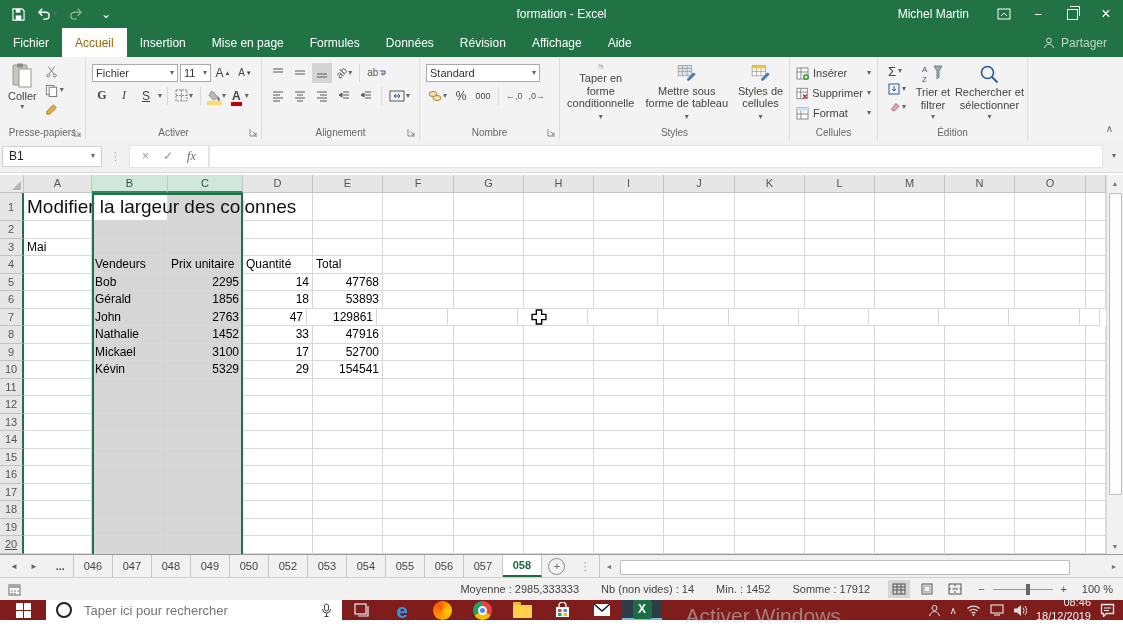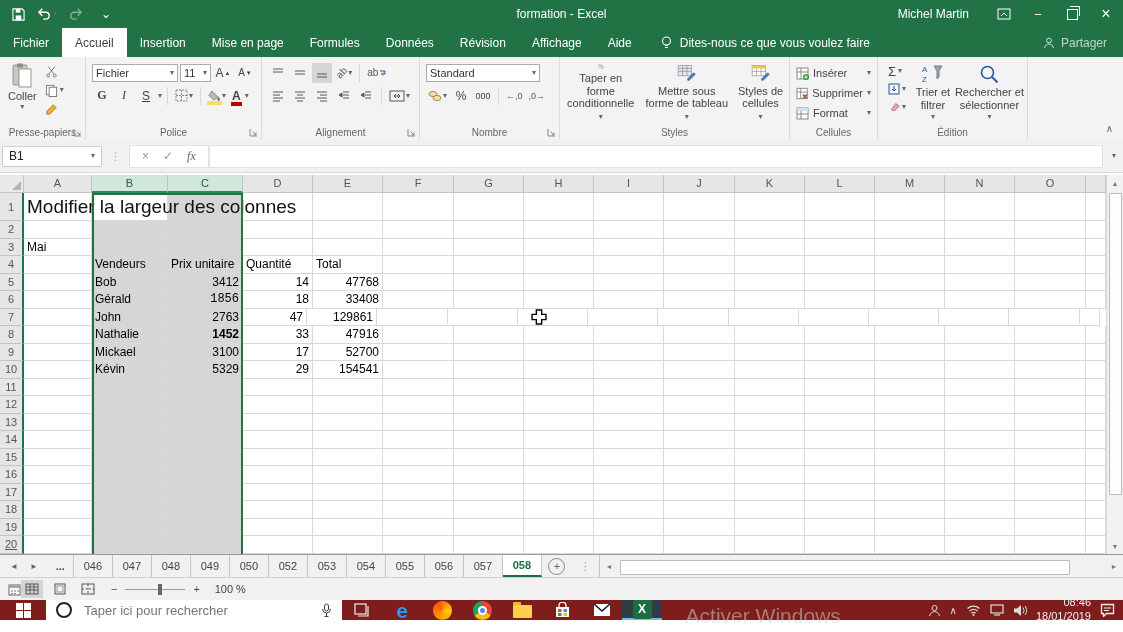--- a/index.html
+++ b/index.html
@@ -12,21 +12,21 @@
   .qicon{display:flex;align-items:center;gap:2px;cursor:default}
   .tb-title{position:absolute;left:0;right:0;text-align:center;font-size:12px;pointer-events:none}
   .tb-right{margin-left:auto;display:flex;align-items:center;height:100%}
   .tb-user{font-size:12px;margin-right:18px}
   .winbtn{width:34px;height:28px;display:flex;align-items:center;justify-content:center;font-size:13px}
   .restore-glyph{width:9px;height:9px;border:1px solid #fff;position:relative;background:transparent}
   .restore-glyph::before{content:"";position:absolute;left:2px;top:-4px;width:9px;height:9px;border:1px solid #fff;border-bottom:none;border-left:none}
   
   .tabrow{position:absolute;top:28px;left:0;right:0;height:29px;background:#217346;display:flex;align-items:stretch;color:#fff;font-size:12px}
   .rtab{padding:0 13px;display:flex;align-items:center;cursor:default;white-space:nowrap}
-  .rtab.active{background:#fff;color:#404040}
+  .rtab.active{background:#fff;color:#a16207}
   .tellme{display:flex;align-items:center;gap:8px;margin-left:16px;white-space:nowrap}
   .share{margin-left:auto;display:flex;align-items:center;gap:6px;color:rgba(255,255,255,.7);padding-right:16px}
   
   .ribbon{position:absolute;top:57px;left:0;right:0;height:83px;background:#f3f3f3;border-bottom:1px solid #d0d0d0;display:flex;align-items:stretch}
   .rgroup{position:relative;border-right:1px solid #dcdcdc;box-sizing:border-box;padding:4px 2px 16px;flex:none}
   .glabel{position:absolute;bottom:2px;left:0;right:0;text-align:center;font-size:10px;color:#666;white-space:nowrap}
   .lnch{position:absolute;bottom:3px;right:3px}
   .g-clip{width:86px}.g-font{width:176px}.g-align{width:158px}.g-num{width:140px}.g-styles{width:230px}.g-cells{width:88px}.g-edit{width:150px}
   .rspacer{flex:1;position:relative}
   .collapse{position:absolute;right:10px;bottom:6px;color:#666;font-size:10px}
@@ -180,27 +180,20 @@
         <span class="rtab">Fichier</span>
         <span class="rtab active">Accueil</span>
         <span class="rtab">Insertion</span>
         <span class="rtab">Mise en page</span>
         <span class="rtab">Formules</span>
         <span class="rtab">Données</span>
         <span class="rtab">Révision</span>
         <span class="rtab">Affichage</span>
         <span class="rtab">Aide</span>
       </span>
-    <span class="tellme">
-      <svg width="11" height="14" viewBox="0 0 11 14">
-          <circle cx="5.5" cy="5" r="4" fill="none" stroke="#fff" stroke-width="1.1"></circle>
-          <path d="M4 9.5h3M4 11.5h3" stroke="#fff" stroke-width="1.1"></path>
-        </svg>
-      <span>Dites-nous ce que vous voulez faire</span>
-    </span>
     <span class="share">
       <svg width="12" height="12" viewBox="0 0 12 12">
           <circle cx="6" cy="3.5" r="2.4" fill="none" stroke="#cfe3d8"></circle>
           <path d="M1.5 11c.6-2.6 2.4-4 4.5-4s3.9 1.4 4.5 4" fill="none" stroke="#cfe3d8"></path>
         </svg>
       <span>Partager</span>
     </span>
   </div>
 
   <div class="ribbon">
@@ -285,21 +278,21 @@
                 <path d="M11 7c1.2 1.6 2 2.6 2 3.4a1.4 1.4 0 0 1-2.8 0" fill="#6b6b6b"></path>
               </svg>
             </span>
             <span class="dd">▾</span>
           </span>
         <span class="sb">
             <span class="fontcolor-a">A</span>
             <span class="dd" style="margin-left:3px">▾</span>
           </span>
       </div>
-      <div class="glabel">Police</div>
+      <div class="glabel">Activer</div>
       <svg class="lnch" width="9" height="9" viewBox="0 0 9 9">
           <path d="M1 1v7h7" fill="none" stroke="#888"></path>
           <path d="M3.5 3.5 7 7M7 4.5V7H4.5" fill="none" stroke="#888"></path>
         </svg>
     </div>
 
     <div class="rgroup g-align">
       <div class="rrow">
         <span class="sb">
             <svg width="12" height="12" viewBox="0 0 12 12">
@@ -621,42 +614,42 @@
         <div class="cell" style="width: 70px;"></div>
         <div class="cell" style="width: 70px;"></div>
         <div class="cell" style="width: 70px;"></div>
         <div class="cell" style="width: 71px;"></div>
         <div class="cell" style="width: 20px;"></div>
       </div>
       <div class="grow" style="height: 17.5px;">
         <div class="rowhead" style="width: 24px;">5</div>
         <div class="cell" style="width: 68px;"></div>
         <div class="cell sel" style="width: 76px;">Bob</div>
-        <div class="cell sel num" style="width: 75px;">3412</div>
+        <div class="cell sel num" style="width: 75px;">2295</div>
         <div class="cell num" style="width: 70px;">14</div>
         <div class="cell num" style="width: 70px;">47768</div>
         <div class="cell" style="width: 71px;"></div>
         <div class="cell" style="width: 70px;"></div>
         <div class="cell" style="width: 70px;"></div>
         <div class="cell" style="width: 70px;"></div>
         <div class="cell" style="width: 71px;"></div>
         <div class="cell" style="width: 70px;"></div>
         <div class="cell" style="width: 70px;"></div>
         <div class="cell" style="width: 70px;"></div>
         <div class="cell" style="width: 70px;"></div>
         <div class="cell" style="width: 71px;"></div>
         <div class="cell" style="width: 20px;"></div>
       </div>
       <div class="grow" style="height: 17.5px;">
         <div class="rowhead" style="width: 24px;">6</div>
         <div class="cell" style="width: 68px;"></div>
         <div class="cell sel" style="width: 76px;">Gérald</div>
-        <div class="cell sel num" style="width: 75px; font-family: Liberation Mono, monospace;">1856</div>
+        <div class="cell sel num" style="width: 75px;">1856</div>
         <div class="cell num" style="width: 70px;">18</div>
-        <div class="cell num" style="width: 70px;">33408</div>
+        <div class="cell num" style="width: 70px;">53893</div>
         <div class="cell" style="width: 71px;"></div>
         <div class="cell" style="width: 70px;"></div>
         <div class="cell" style="width: 70px;"></div>
         <div class="cell" style="width: 70px;"></div>
         <div class="cell" style="width: 71px;"></div>
         <div class="cell" style="width: 70px;"></div>
         <div class="cell" style="width: 70px;"></div>
         <div class="cell" style="width: 70px;"></div>
         <div class="cell" style="width: 70px;"></div>
         <div class="cell" style="width: 71px;"></div>
@@ -678,21 +671,21 @@
         <div class="cell" style="width: 70px;"></div>
         <div class="cell" style="width: 70px;"></div>
         <div class="cell" style="width: 70px;"></div>
         <div class="cell" style="width: 71px;"></div>
         <div class="cell" style="width: 20px;"></div>
       </div>
       <div class="grow" style="height: 17.5px;">
         <div class="rowhead" style="width: 24px;">8</div>
         <div class="cell" style="width: 68px;"></div>
         <div class="cell sel" style="width: 76px;">Nathalie</div>
-        <div class="cell sel num" style="width: 75px; font-weight: bold;">1452</div>
+        <div class="cell sel num" style="width: 75px;">1452</div>
         <div class="cell num" style="width: 70px;">33</div>
         <div class="cell num" style="width: 70px;">47916</div>
         <div class="cell" style="width: 71px;"></div>
         <div class="cell" style="width: 70px;"></div>
         <div class="cell" style="width: 70px;"></div>
         <div class="cell" style="width: 70px;"></div>
         <div class="cell" style="width: 71px;"></div>
         <div class="cell" style="width: 70px;"></div>
         <div class="cell" style="width: 70px;"></div>
         <div class="cell" style="width: 70px;"></div>
@@ -977,20 +970,26 @@
   <div class="statusbar">
     <svg class="macro" width="13" height="13" viewBox="0 0 13 13">
         <rect x="1" y="2" width="11" height="10" fill="#fff" stroke="#666"></rect>
         <rect x="1" y="2" width="11" height="3" fill="#9aa7b5"></rect>
         <circle cx="4" cy="8" r="0.8" fill="#666"></circle>
         <circle cx="7" cy="8" r="0.8" fill="#666"></circle>
         <circle cx="10" cy="8" r="0.8" fill="#666"></circle>
         <circle cx="4" cy="10.5" r="0.8" fill="#666"></circle>
         <circle cx="7" cy="10.5" r="0.8" fill="#666"></circle>
       </svg>
+    <span class="stats" id="status-stats">
+        <span>Moyenne : 2985,333333</span>
+        <span>Nb (non vides) : 14</span>
+        <span>Min. : 1452</span>
+        <span>Somme : 17912</span>
+      </span>
     <span class="viewbtns">
       <span class="viewbtn seld">
           <svg width="14" height="12" viewBox="0 0 14 12">
             <rect x="1" y="1" width="12" height="10" fill="none" stroke="#555"></rect>
             <path d="M1 4h12M1 7h12M5 1v10M9 1v10" stroke="#555"></path>
           </svg>
         </span>
       <span class="viewbtn">
           <svg width="14" height="12" viewBox="0 0 14 12">
             <rect x="2" y="1" width="10" height="10" fill="none" stroke="#555"></rect>
@@ -1082,21 +1081,21 @@
       <svg width="14" height="12" viewBox="0 0 14 12">
           <rect x="1" y="1" width="12" height="8" fill="none" stroke="#ddd" stroke-width="1.2"></rect>
           <path d="M4 11h6" stroke="#ddd" stroke-width="1.2"></path>
         </svg>
       <svg width="14" height="13" viewBox="0 0 14 13">
           <path d="M1 4.5h3l4-3.5v11l-4-3.5H1z" fill="#ddd"></path>
           <path d="M10 3.5a5 5 0 0 1 0 6M12 2a7.5 7.5 0 0 1 0 9" fill="none" stroke="#ddd"></path>
         </svg>
       <span class="clock">
         <span>08:46</span>
-        <span>18/01/2019</span>
+        <span>18/12/2019</span>
       </span>
       <svg width="15" height="14" viewBox="0 0 15 14">
           <path d="M1.5 1.5h12v9h-7l-3 3v-3h-2z" fill="none" stroke="#eee" stroke-width="1.3"></path>
           <path d="M4 5h7M4 7.5h5" stroke="#eee"></path>
         </svg>
     </span>
   </div>
 
 </div>
 

